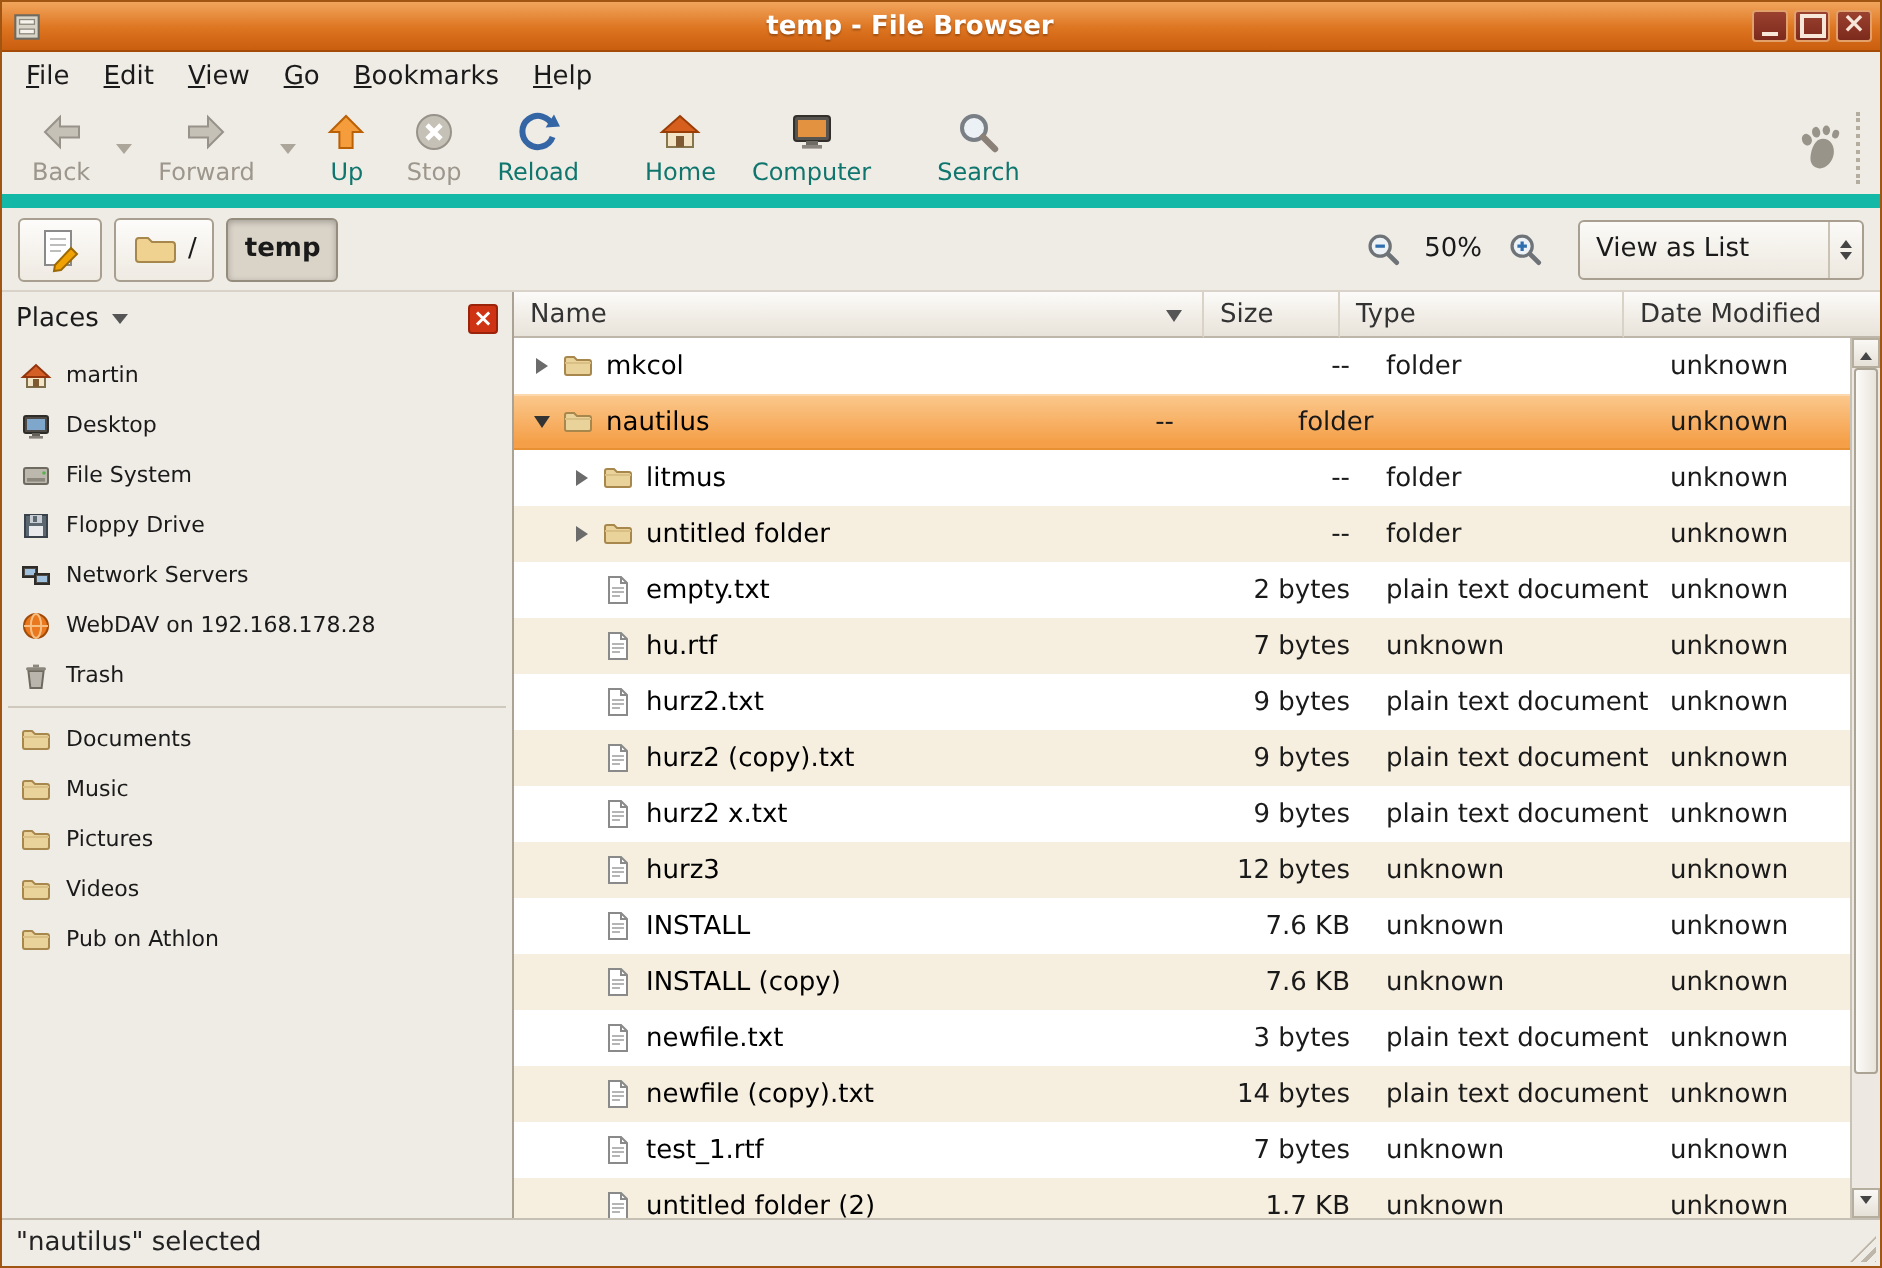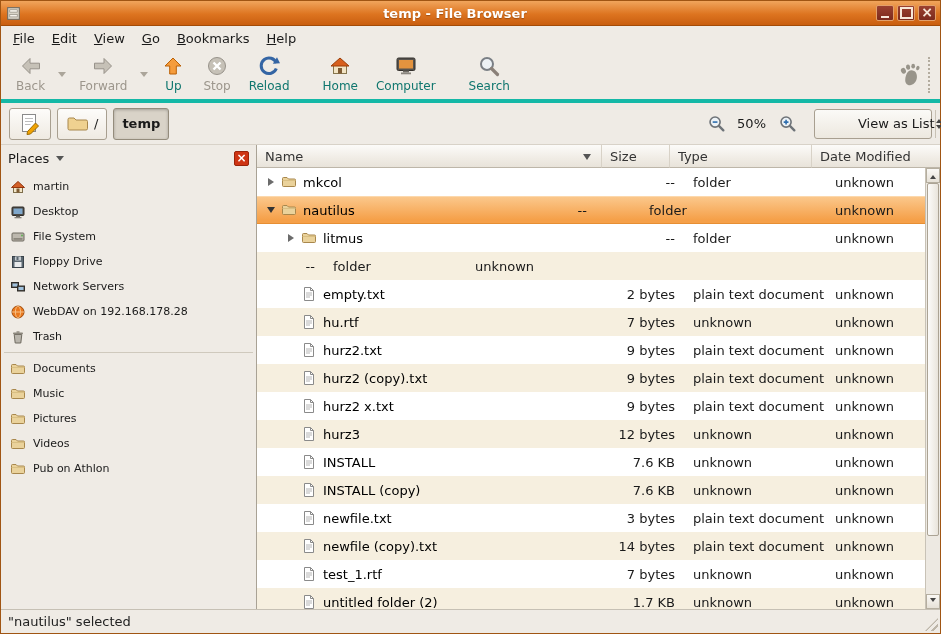--- a/index.html
+++ b/index.html
@@ -17,21 +17,21 @@
   .wb-min::after { content:""; width:8px; height:2px; background:#F7E7D8; margin-top:8px; }
   .wb-max::after { content:""; width:9px; height:8px; border:2px solid #F7E7D8; }
   .wb-close::after { content:"×"; color:#F7E7D8; font-size:14px; font-weight:bold; line-height:1; margin-top:-2px; }
 
   
   .menubar { flex:0 0 24px; display:flex; align-items:center; padding:0 4px; gap:1px; }
   .menu-item { display:inline-block; padding:3px 8px; font-size:13px; }
   .menu-item::first-letter { text-decoration:underline; }
 
   
-  .toolbar { flex:0 0 53px; display:flex; align-items:flex-start; padding:2px 6px; border-bottom:4px solid #14b8a6; }
+  .toolbar { flex:0 0 53px; display:flex; align-items:flex-end; padding:2px 6px; border-bottom:7px solid #14b8a6; }
   .tgroup { display:flex; align-items:stretch; }
   .tbtn { display:flex; flex-direction:column; align-items:center; justify-content:center; gap:1px; padding:2px 9px; border-radius:3px; }
   .tbtn .ticon { width:24px; height:24px; display:flex; }
   .tbtn .tlabel { font-size:12px; color:#0f766e; white-space:nowrap; }
   .tbtn.disabled .tlabel { color:#9C968C; }
   .tdrop { display:flex; align-items:center; padding:0 4px; }
   .dcaret { width:0; height:0; border:4px solid transparent; border-top:5px solid #555; margin-top:5px; }
   .tdrop.disabled .dcaret { border-top-color:#ABA59A; }
   .tsep { width:1px; background:#D3CDC2; margin:5px 7px; }
   .tspacer { flex:1; }
@@ -42,22 +42,22 @@
   .locbar { flex:0 0 42px; display:flex; align-items:center; padding:4px 8px; gap:6px; border-bottom:1px solid #D8D2C8; }
   .loc-btn { height:32px; min-width:34px; border:1px solid #A89F90; border-radius:3px;
     background:linear-gradient(#FDFCFA,#EFEAE2); display:flex; align-items:center; justify-content:center; gap:4px; padding:0 8px; }
   .loc-btn.pressed { background:#D9D3C8; box-shadow:inset 0 1px 3px rgba(0,0,0,.25); border-color:#948C7C; }
   .loc-btn .licon { width:24px; height:24px; display:flex; }
   .loc-btn .ltext { font-size:13px; }
   .loc-btn.pressed .ltext { font-weight:bold; }
   .locspacer { flex:1; }
   .zoom-btn { width:22px; height:22px; display:flex; align-items:center; justify-content:center; }
   .zoom-label { font-size:13px; margin:0 4px; }
-  .viewas { margin-left:10px; height:30px; width:118px; border:1px solid #A89F90; border-radius:3px;
-    background:linear-gradient(#FBFAF7,#EDE8DF); display:flex; align-items:center;padding-left:35px; }
+  .viewas { margin-left:10px; height:30px; width:143px; border:1px solid #A89F90; border-radius:3px;
+    background:linear-gradient(#FBFAF7,#EDE8DF); display:flex; align-items:center; }
   .viewas .vlabel { flex:1; padding-left:8px; font-size:13px; white-space:nowrap; }
   .viewas .varrows { width:17px; height:100%; border-left:1px solid #C9C2B5; display:flex; flex-direction:column; align-items:center; justify-content:center; gap:2px; }
   .tri-up-s { width:0; height:0; border:3.5px solid transparent; border-bottom:4.5px solid #444; }
   .tri-dn-s { width:0; height:0; border:3.5px solid transparent; border-top:4.5px solid #444; }
 
   
   .content { flex:1; display:flex; min-height:0; }
 
   
   .sidebar { flex:0 0 256px; border-right:1px solid #A9A295; display:flex; flex-direction:column; background:#EFEBE5; overflow:hidden; }
@@ -494,20 +494,32 @@
                   <path d="M1.5 6.5 H14.5" stroke="#D9BF83"></path>
                 </svg>
               </span>
               <span class="flabel">litmus</span>
             </div>
             <div class="c-size">--</div>
             <div class="c-type">folder</div>
             <div class="c-date">unknown</div>
           </div>
           <div class="frow alt">
+            <div class="c-name ind1">
+              <span class="exp">
+                <span class="tri-r"></span>
+              </span>
+              <span class="fic">
+                <svg width="16" height="16" viewBox="0 0 16 16">
+                  <path d="M1.5 4.5 Q1.5 3.5 2.5 3.5 H6 L7.5 5 H13.5 Q14.5 5 14.5 6 V11.5 Q14.5 12.5 13.5 12.5 H2.5 Q1.5 12.5 1.5 11.5 Z" fill="#EAD29B" stroke="#A8874C"></path>
+                  <path d="M1.5 6.5 H14.5" stroke="#D9BF83"></path>
+                </svg>
+              </span>
+              <span class="flabel">untitled folder</span>
+            </div>
             <div class="c-size">--</div>
             <div class="c-type">folder</div>
             <div class="c-date">unknown</div>
           </div>
           <div class="frow">
             <div class="c-name ind1">
               <span class="exp"></span>
               <span class="fic">
                 <svg width="16" height="16" viewBox="0 0 16 16">
                   <path d="M3.5 1.5 H9.5 L12.5 4.5 V14.5 H3.5 Z" fill="#FFFFFF" stroke="#8A8A8A"></path>

